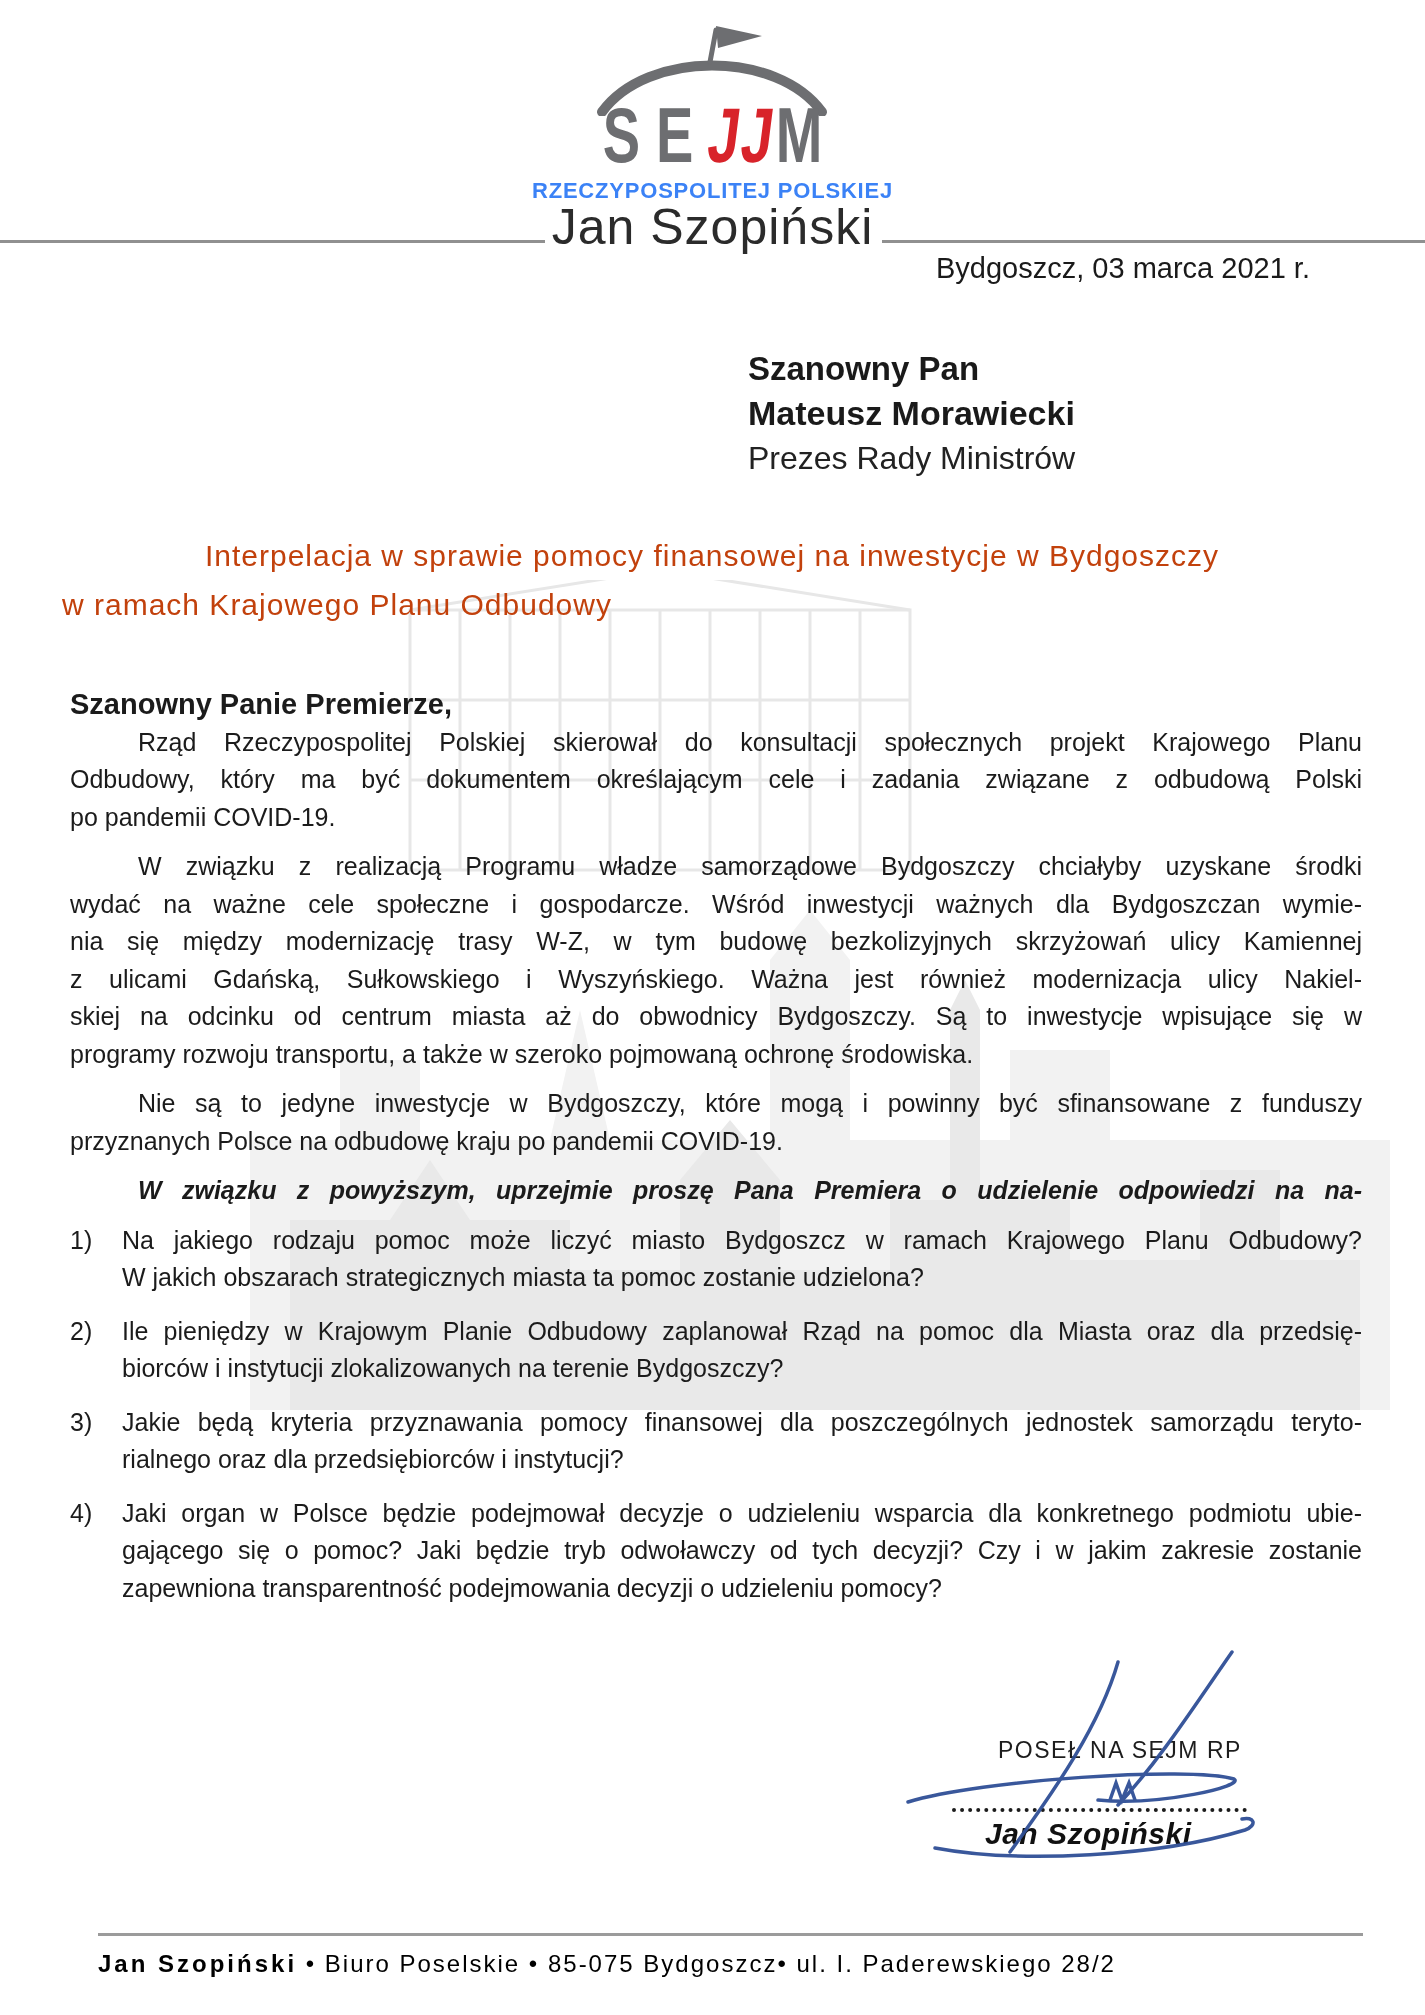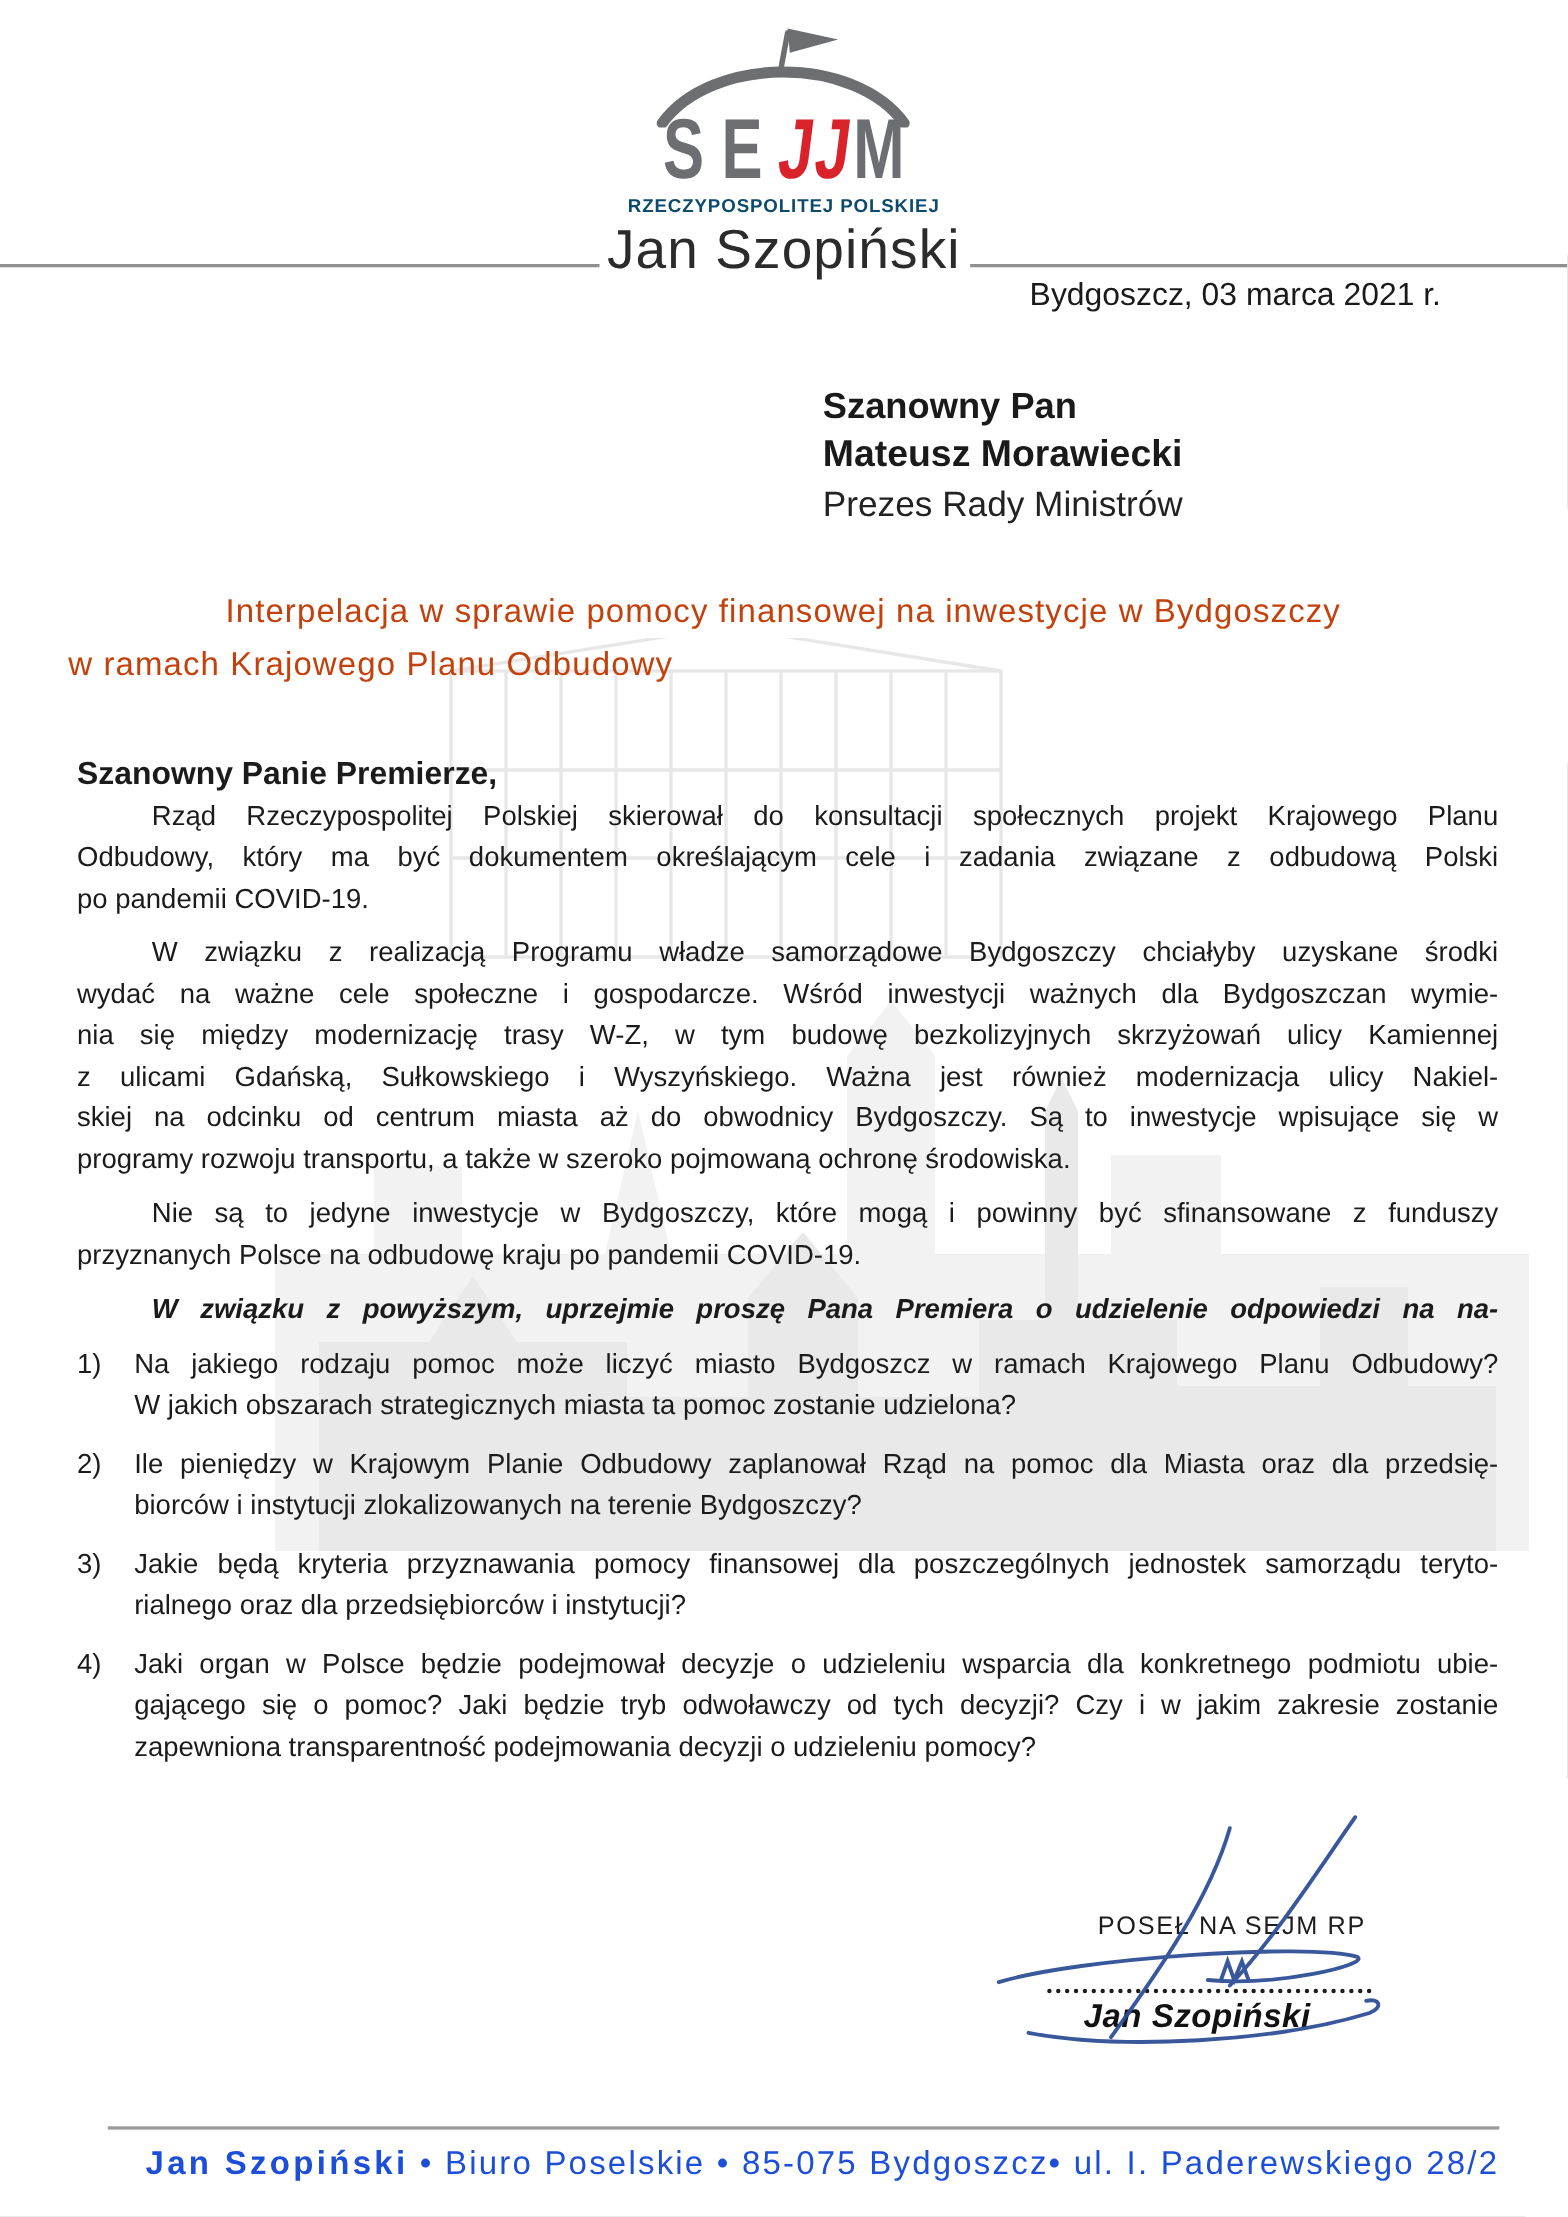--- a/index.html
+++ b/index.html
@@ -14,21 +14,21 @@
   .logo-dome { position:absolute; top:24px; left:592px; z-index:1; }
   .logo-word {
     position:absolute; top:90px; left:0; width:1425px; text-align:center; z-index:1;
     font-size:56px; font-weight:bold; color:#6d6e71;
   }
   .logo-word .stretch { display:inline-block; transform:scaleY(1.38); transform-origin:top center;
     letter-spacing:16px; padding-left:16px; }
   .logo-word .jj { color:#d8232a; display:inline-block; transform:skewX(-10deg); letter-spacing:2px; }
   .logo-sub {
     position:absolute; top:178px; left:0; width:1425px; text-align:center; z-index:1;
-    font-size:17px; font-weight:bold; letter-spacing:0.8px; color:#0c4a6e;
+    font-size:22px; font-weight:bold; letter-spacing:0.8px; color:#3b82f6;
   }
   
   .lh-name {
     position:absolute; top:198px; left:0; width:1425px; text-align:center; z-index:2;
     font-size:50px; font-weight:400; letter-spacing:1px; color:#2b2b2b;
   }
   .rule { position:absolute; top:240px; height:3px; background:#909090; z-index:1; }
   .rule-left  { left:0;  width:545px; }
   .rule-right { left:882px; width:543px; }
   .date-line {
@@ -69,22 +69,22 @@
     border-bottom:4px dotted #1c1c1c; z-index:2; }
   .sig-name {
     position:absolute; top:1817px; left:985px; z-index:2;
     font-size:30px; font-weight:bold; font-style:italic; letter-spacing:0.5px; color:#111;
   }
   .sig-ink { position:absolute; top:1640px; left:860px; z-index:3; }
   
   .footer-rule { position:absolute; top:1933px; left:98px; width:1265px; height:3px;
     background:#9b9b9b; z-index:2; }
   .footer-text {
-    position:absolute; top:1950px; left:98px; width:1265px; text-align:right; z-index:2;
-    font-size:30px; letter-spacing:2px; color:#1d4ed8;
+    position:absolute; top:1950px; left:98px; width:1265px; text-align:left; z-index:2;
+    font-size:24px; letter-spacing:2px; color:#000000;
   }
   .footer-text .fname { font-weight:bold; letter-spacing:3px; }
 </style>
 </head>
 <body>
 
 <div class="page">
 
   <svg class="watermark" width="1140" height="830" viewBox="0 0 1140 830">
     <g stroke="#e7e7e7" stroke-width="3" fill="none">

